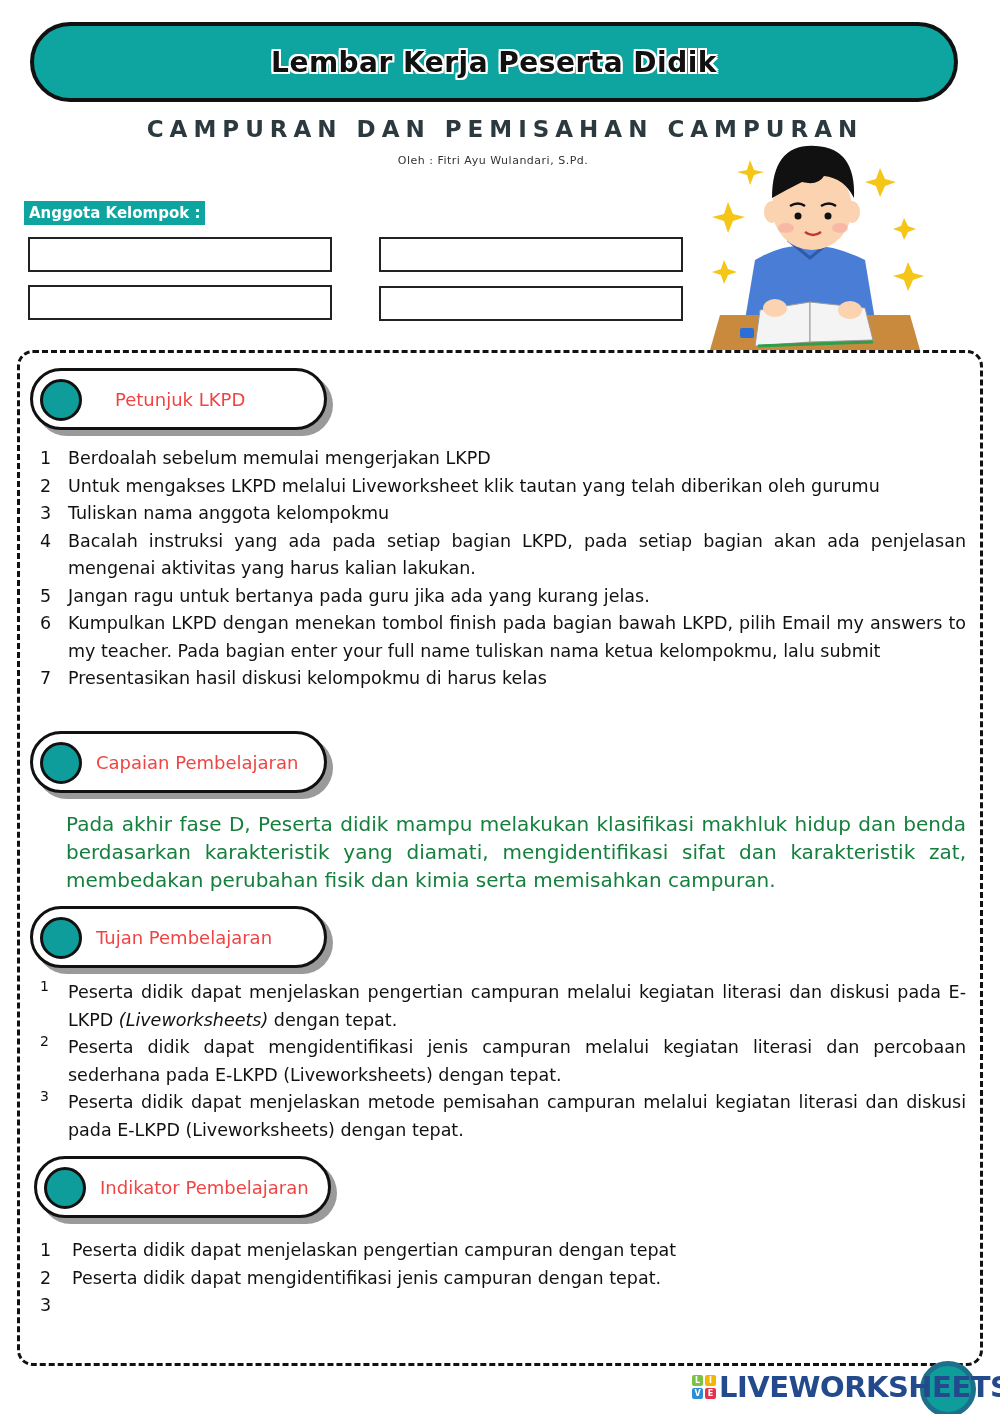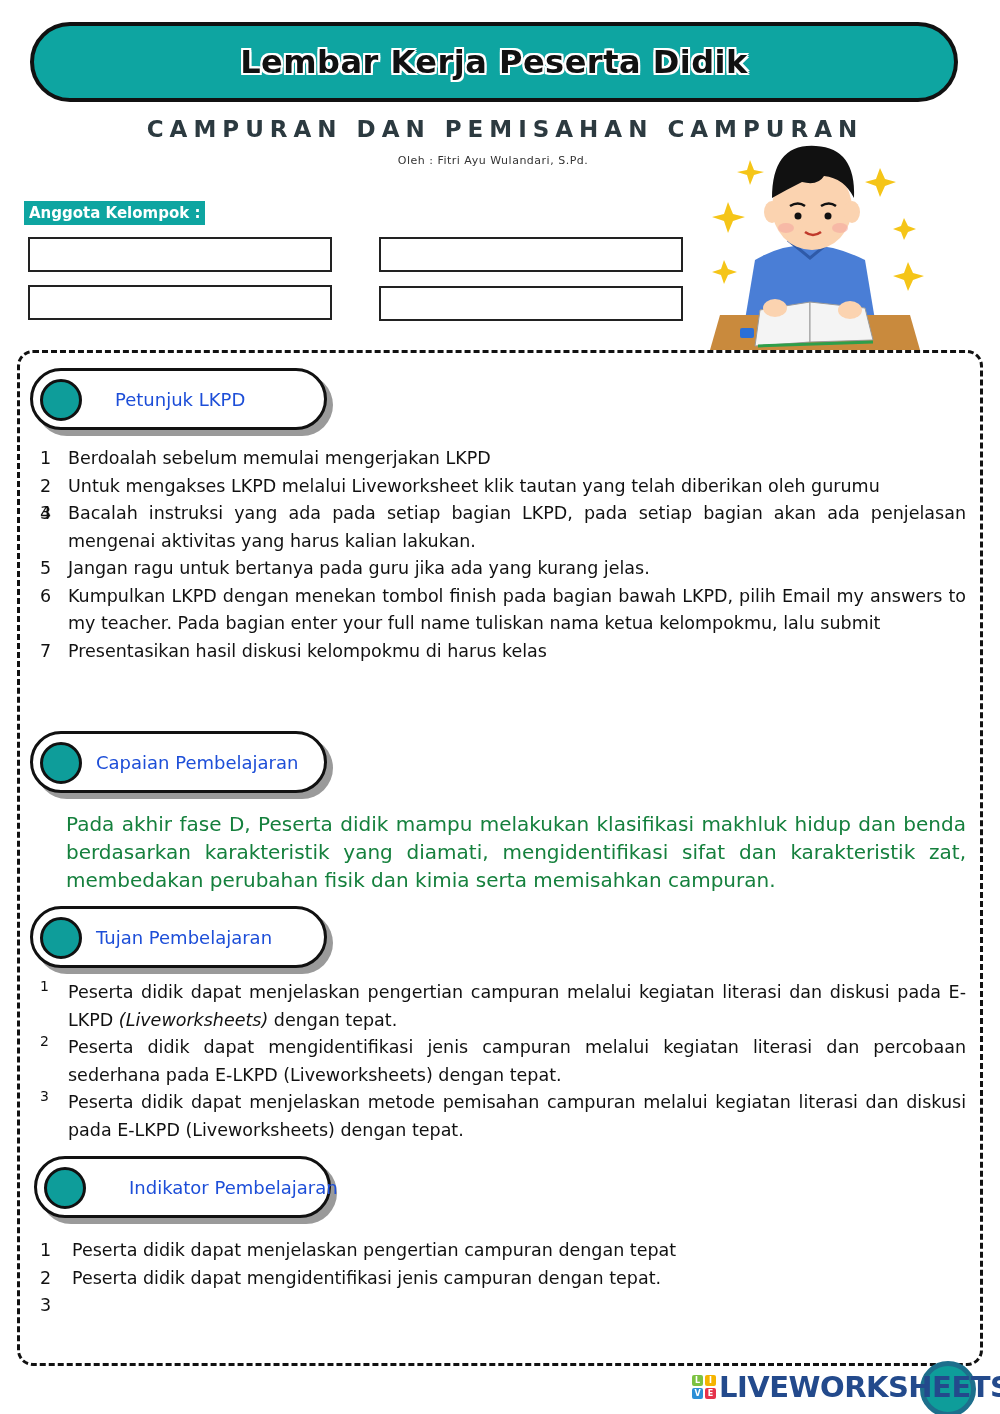--- a/index.html
+++ b/index.html
@@ -5,21 +5,21 @@
   * { box-sizing: border-box; margin: 0; padding: 0; }
   html, body { width: 1000px; height: 1414px; background: #ffffff; overflow: hidden; }
   body { position: relative; font-family: "DejaVu Sans", sans-serif; color: #1f1f1f; }
 
   .title-banner {
     position: absolute; left: 30px; top: 22px; width: 928px; height: 80px;
     background: #0ea5a1; border: 4px solid #111; border-radius: 40px;
     display: flex; align-items: center; justify-content: center;
   }
   .title-banner span {
-    font-family: "DejaVu Sans", sans-serif; font-weight: bold; font-size: 32px; color: #111;
+    font-family: "DejaVu Sans", sans-serif; font-weight: bold; font-size: 28px; color: #111;
     letter-spacing: 0.5px;
     text-shadow: -2px -2px 0 #fff, 2px -2px 0 #fff, -2px 2px 0 #fff, 2px 2px 0 #fff,
                  0 -2px 0 #fff, 0 2px 0 #fff, -2px 0 0 #fff, 2px 0 0 #fff;
   }
   .subtitle {
     position: absolute; left: 0; top: 116px; width: 1010px; text-align: center;
     font-family: "DejaVu Sans", sans-serif; font-weight: bold; font-size: 23px;
     letter-spacing: 6px; color: #2c3a40;
   }
   .author {
@@ -44,21 +44,21 @@
 
   .section-pill {
     position: absolute; height: 62px; background: #fff; border: 3px solid #111;
     border-radius: 31px; box-shadow: 6px 6px 0 #9a9a9a;
     display: flex; align-items: center;
   }
   .pill-dot {
     position: absolute; left: 7px; top: 8px; width: 42px; height: 42px; border-radius: 50%;
     background: #0e9d9a; border: 3px solid #111;
   }
-  .pill-label { position: absolute; font-size: 18px; color: #1d4ed8; white-space: nowrap; }
+  .pill-label { position: absolute; font-size: 18px; color: #ef4444; white-space: nowrap; }
 
   .list { position: absolute; list-style: none; font-size: 17.5px; line-height: 27.5px; color: #111; }
   .list li { position: relative; padding-left: 28px; text-align: justify; }
   .list li .num { position: absolute; left: 0; top: 0; }
   .list.tp li .num { font-size: 14px; top: -6px; }
 
   .para {
     position: absolute; left: 66px; top: 810px; width: 900px;
     font-size: 20px; line-height: 28px; text-align: justify; color: #15803d;
   }
@@ -118,21 +118,21 @@
 
 <div class="main-box"></div>
 
 <div class="section-pill" style="left:30px; top:368px; width:297px;">
   <div class="pill-dot"></div>
   <span class="pill-label" style="left:82px;">Petunjuk LKPD</span>
 </div>
 <ul class="list" style="left:40px; top:445px; width:926px;">
   <li><span class="num">1</span><span>Berdoalah sebelum memulai mengerjakan LKPD</span></li>
   <li><span class="num">2</span><span>Untuk mengakses LKPD melalui Liveworksheet klik tautan yang telah diberikan oleh gurumu</span></li>
-  <li><span class="num">3</span></li>
+  <li><span class="num">3</span><span>Tuliskan nama anggota kelompokmu</span></li>
   <li><span class="num">4</span><span>Bacalah instruksi yang ada pada setiap bagian LKPD, pada setiap bagian akan ada penjelasan mengenai aktivitas yang harus kalian lakukan.</span></li>
   <li><span class="num">5</span><span>Jangan ragu untuk bertanya pada guru jika ada yang kurang jelas.</span></li>
   <li><span class="num">6</span><span>Kumpulkan LKPD dengan menekan tombol finish pada bagian bawah LKPD, pilih Email my answers to my teacher. Pada bagian enter your full name tuliskan nama ketua kelompokmu, lalu submit</span></li>
   <li><span class="num">7</span><span>Presentasikan hasil diskusi kelompokmu di harus kelas</span></li>
 </ul>
 
 <div class="section-pill" style="left:30px; top:731px; width:297px;">
   <div class="pill-dot"></div>
   <span class="pill-label" style="left:63px;">Capaian  Pembelajaran</span>
 </div>
@@ -143,21 +143,21 @@
   <span class="pill-label" style="left:63px;">Tujan Pembelajaran</span>
 </div>
 <ul class="list tp" style="left:40px; top:979px; width:926px;">
   <li><span class="num">1</span><span>Peserta didik dapat menjelaskan pengertian campuran melalui kegiatan literasi dan diskusi pada E-LKPD </span><em>(Liveworksheets)</em><span> dengan tepat.</span></li>
   <li><span class="num">2</span><span>Peserta didik dapat mengidentifikasi jenis campuran melalui kegiatan literasi dan percobaan sederhana pada E-LKPD (Liveworksheets) dengan tepat.</span></li>
   <li><span class="num">3</span><span>Peserta didik dapat menjelaskan metode pemisahan campuran melalui kegiatan literasi dan diskusi pada E-LKPD (Liveworksheets) dengan tepat.</span></li>
 </ul>
 
 <div class="section-pill" style="left:34px; top:1156px; width:297px;">
   <div class="pill-dot"></div>
-  <span class="pill-label" style="left:63px;margin-left:29px;">Indikator Pembelajaran</span>
+  <span class="pill-label" style="left:63px;">Indikator Pembelajaran</span>
 </div>
 <ul class="list" style="left:40px; top:1237px; width:900px;">
   <li style="padding-left:32px;"><span class="num">1</span><span>Peserta didik dapat menjelaskan pengertian campuran dengan tepat</span></li>
   <li style="padding-left:32px;"><span class="num">2</span><span>Peserta didik dapat mengidentifikasi jenis campuran dengan tepat.</span></li>
   <li style="padding-left:32px;"><span class="num">3</span></li>
 </ul>
 
 <div class="lw-circle"></div>
 <div class="lw-logo">
   <div class="lw-blocks">

